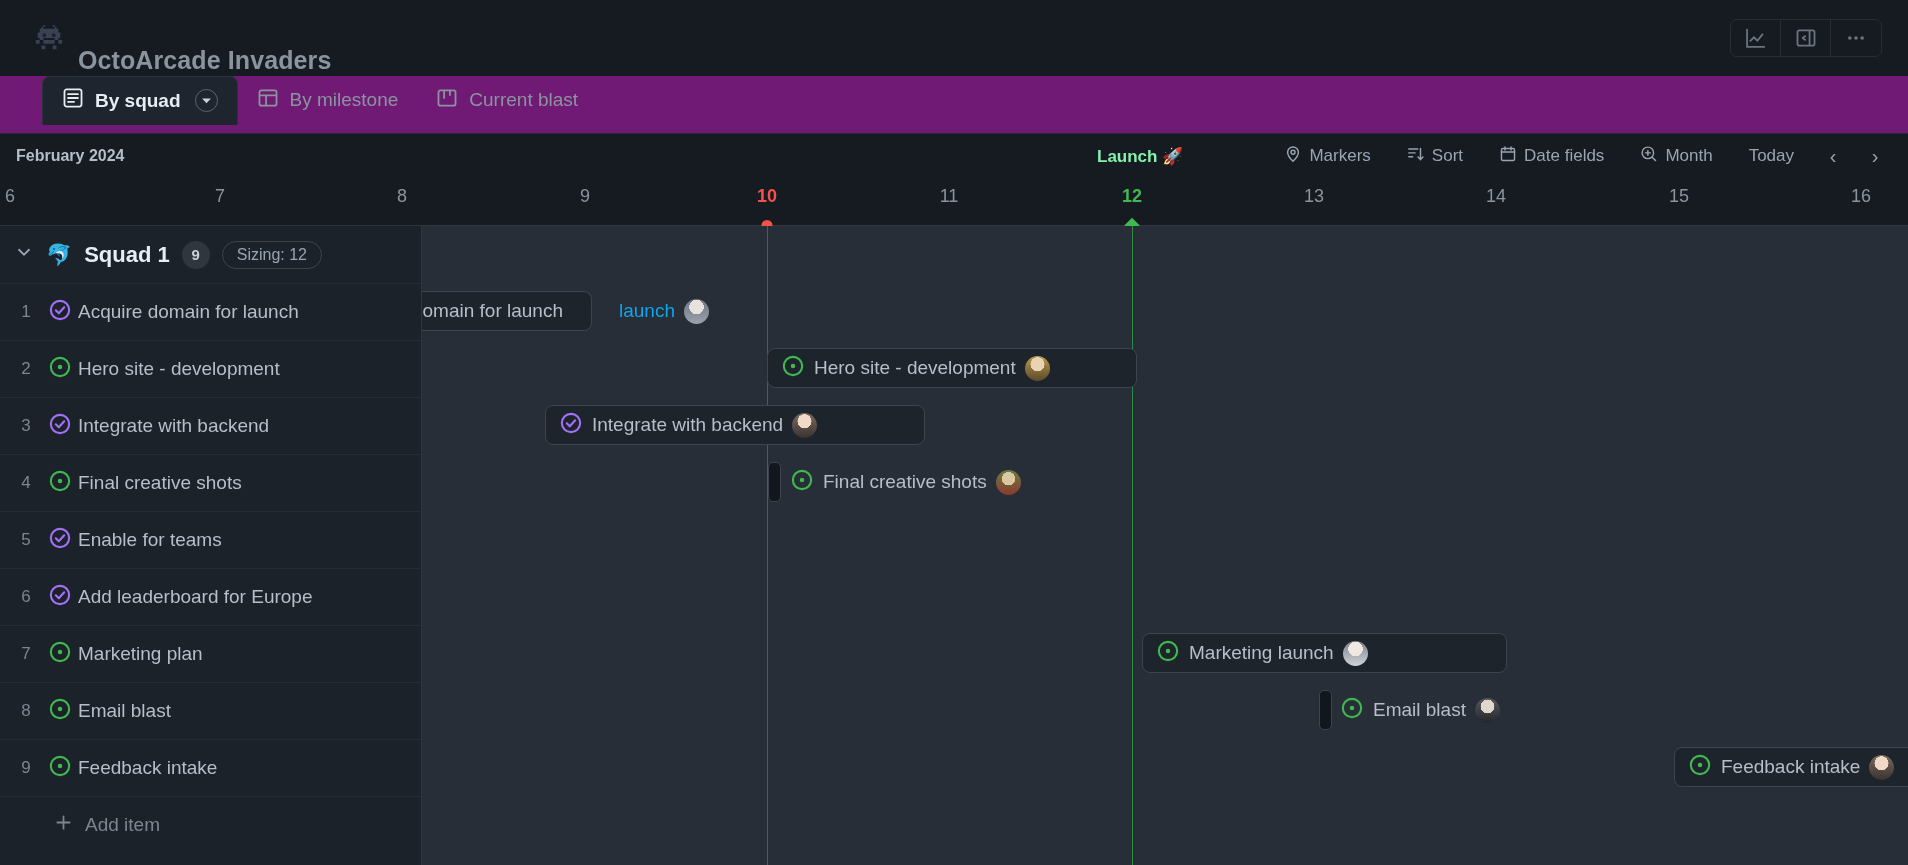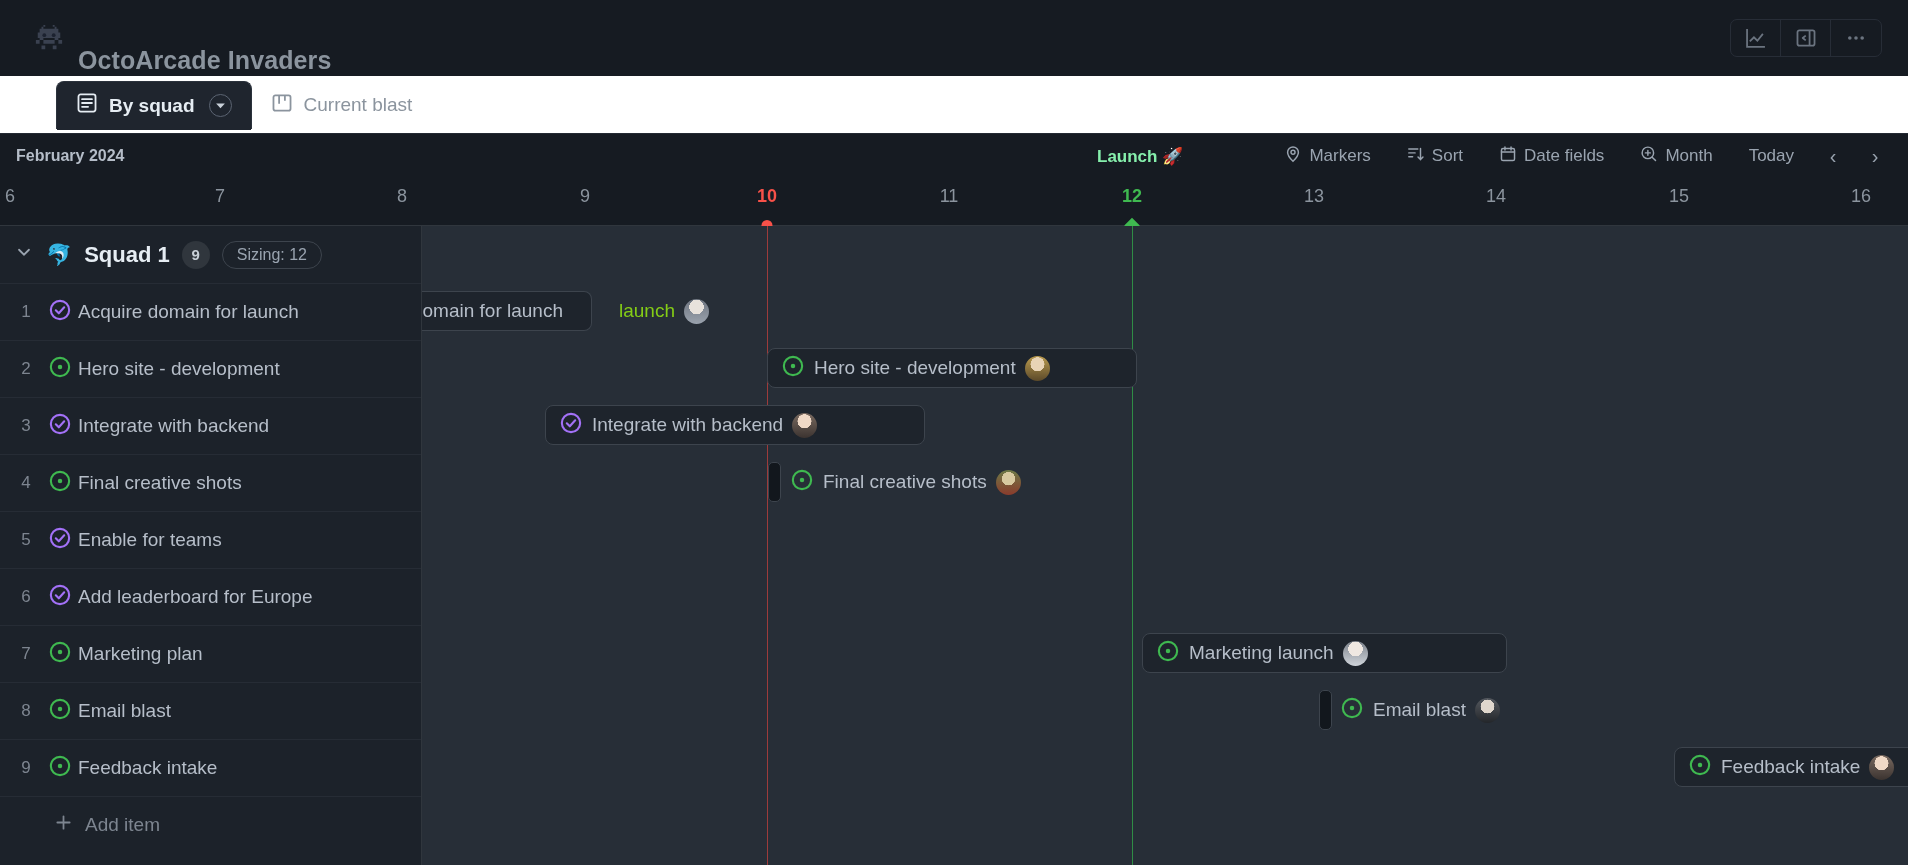--- a/index.html
+++ b/index.html
@@ -43,23 +43,23 @@
     background: transparent;
     cursor: pointer;
   }
   .icon-btn:last-child { border-right: none; }
   .icon-btn svg { display: block; }
 
   
   .tabs {
     height: 58px;
     display: flex;
-    align-items: center;
-    padding-left: 56px;
-    background: #ffffff;
+    align-items: flex-start;
+    padding-left: 42px;
+    background: #701a75;
     position: relative;
   }
   .tabs::after {
     content: "";
     position: absolute; left: 0; right: 0; bottom: 0;
     height: 1px; background: #242a33;
   }
   .tab {
     display: flex; align-items: center; gap: 11px;
     height: 48px;
@@ -268,21 +268,21 @@
     height: 40px;
     display: flex; align-items: center; gap: 9px;
     font-size: 19px; color: #b6bec9;
     white-space: nowrap;
     z-index: 3;
   }
   .overflow-text {
     position: absolute;
     height: 40px;
     display: flex; align-items: center; gap: 9px;
-    font-size: 19px; color: #84cc16;
+    font-size: 19px; color: #0ea5e9;
     white-space: nowrap;
     z-index: 2;
     text-align: center;
   }
   .avatar {
     width: 25px; height: 25px; border-radius: 50%;
     display: inline-block; flex: none;
     background-size: cover;
   }
   .av1 { background: radial-gradient(circle at 50% 32%, #e8e2dc 0 34%, transparent 35%), linear-gradient(#6f7681, #9aa2ad); }
@@ -344,20 +344,29 @@
         <rect x="1.8" y="1.8" width="12.4" height="12.4" rx="1.6"></rect>
         <path d="M4.4 5.2h7.2M4.4 8h7.2M4.4 10.8h4.4" stroke-linecap="round"></path>
       </svg>
     </span>
     <span>By squad</span>
     <span class="tab-caret">
       <svg width="11" height="11" viewBox="0 0 10 10" fill="#c9d1d9">
           <path d="M1 3.2h8L5 7.6z"></path>
         </svg>
     </span>
+  </div>
+  <div class="tab">
+    <span>
+      <svg width="22" height="22" viewBox="0 0 16 16" fill="none" stroke="#8b949e" stroke-width="1.3">
+        <rect x="1.8" y="2.4" width="12.4" height="11.2" rx="1.4"></rect>
+        <path d="M1.8 6.1h12.4M6.6 6.1v7.5"></path>
+      </svg>
+    </span>
+    <span>By milestone</span>
   </div>
   <div class="tab">
     <span>
       <svg width="22" height="22" viewBox="0 0 16 16" fill="none" stroke="#8b949e" stroke-width="1.3">
         <rect x="1.8" y="2.4" width="12.4" height="11.2" rx="1.4"></rect>
         <path d="M5.9 2.4v6.2M10.1 2.4v4"></path>
       </svg>
     </span>
     <span>Current blast</span>
   </div>

